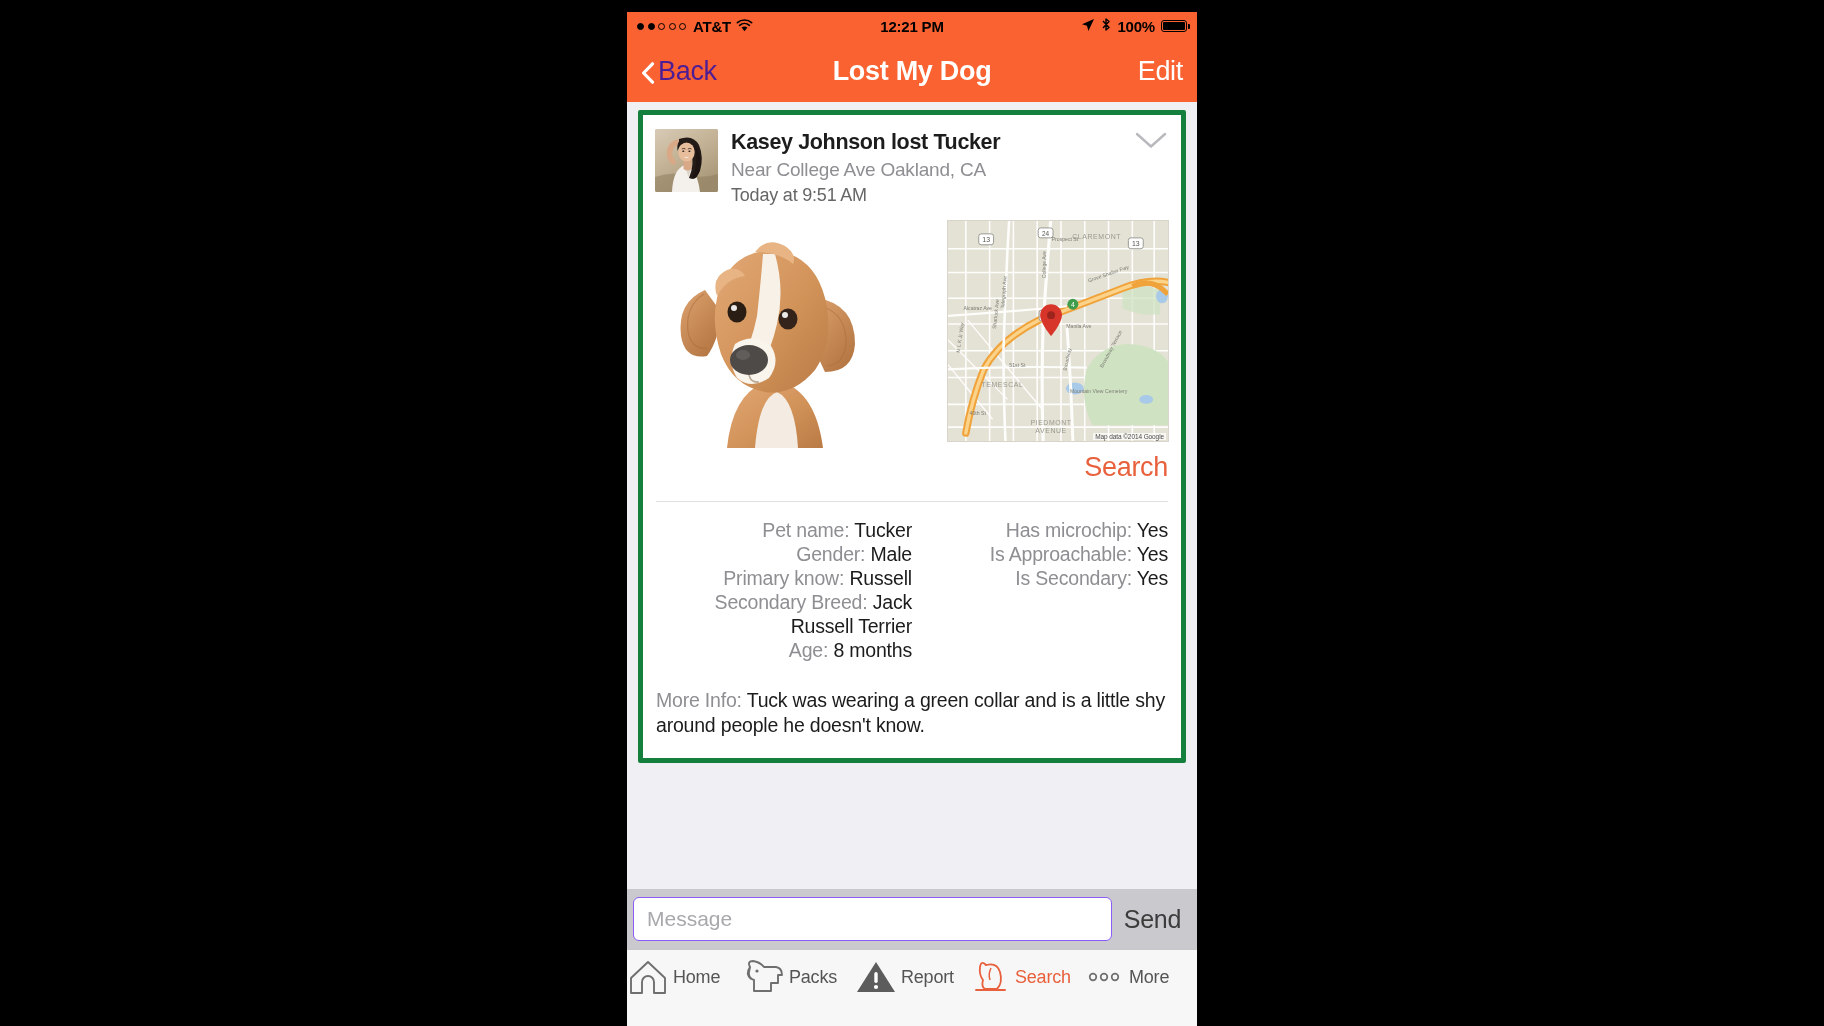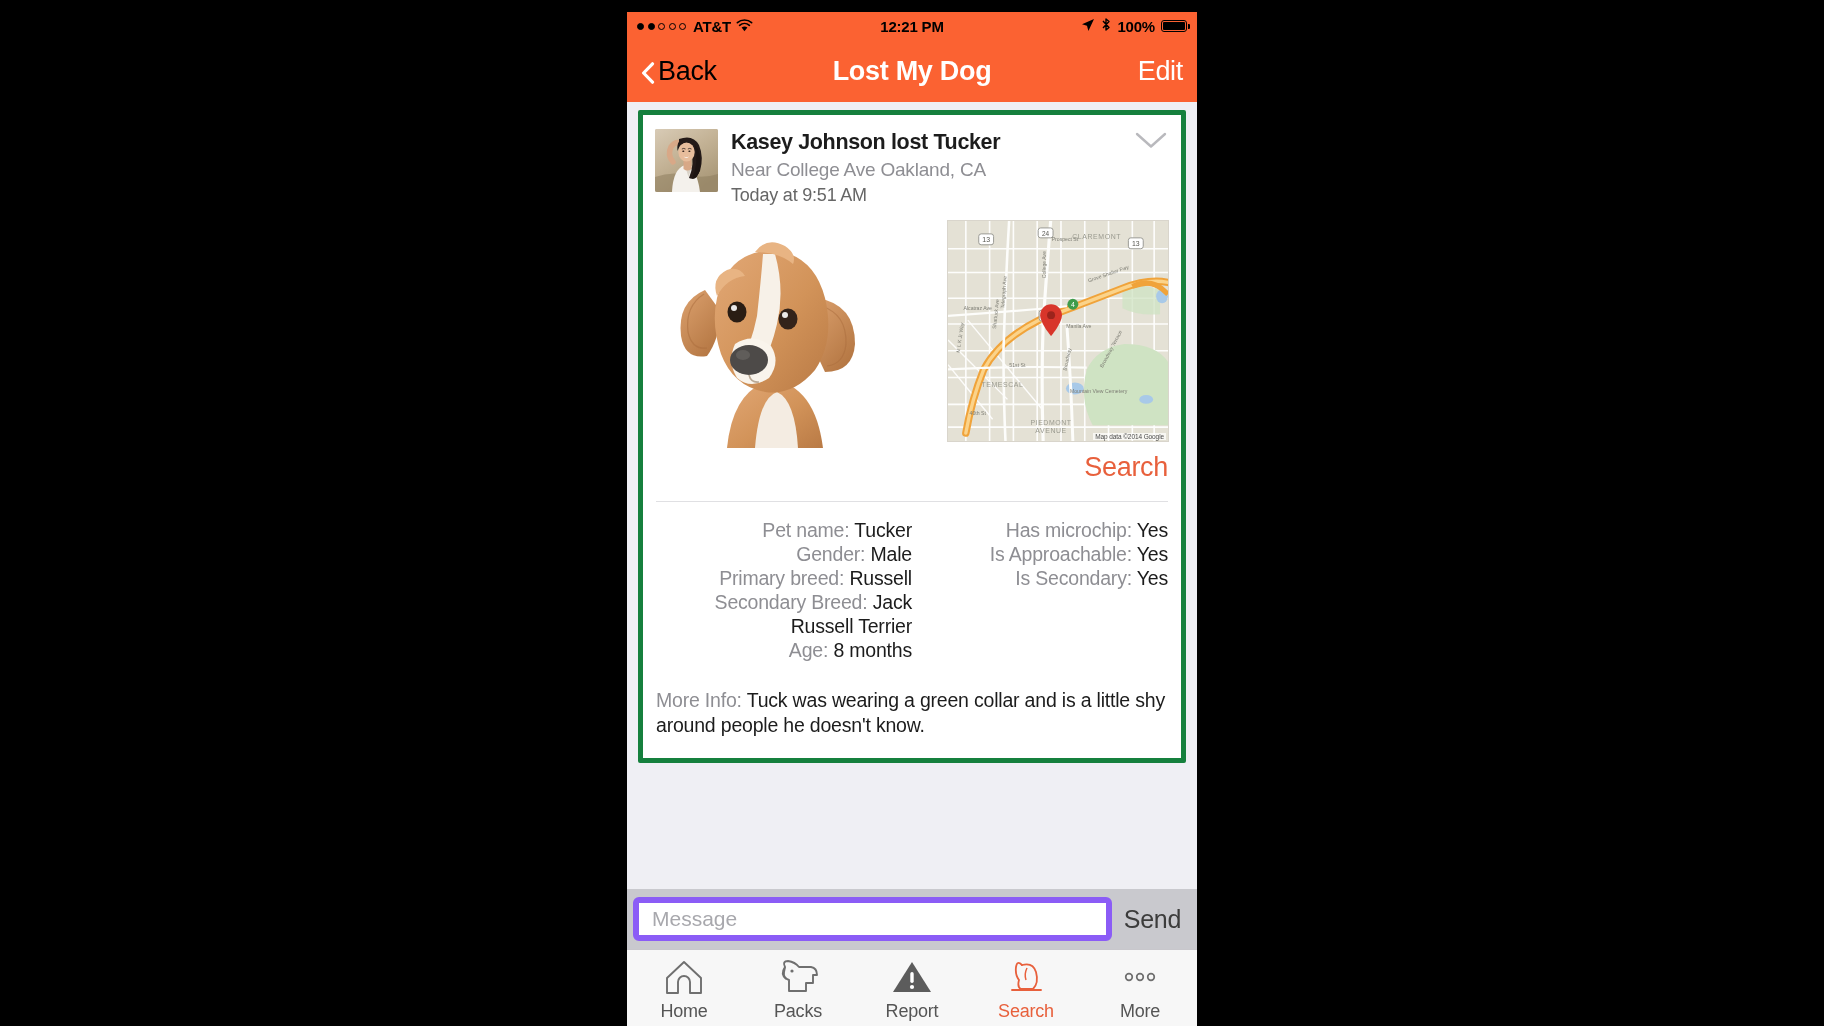--- a/index.html
+++ b/index.html
@@ -49,21 +49,21 @@
   .battery > i { display: block; height: 100%; background: #000; border-radius: 1px; }
 
   
   .navbar {
     height: 62px; background: #fb6232;
     display: flex; align-items: center; justify-content: space-between;
     padding: 0 14px; position: relative;
   }
   .nav-back {
     display: flex; align-items: center; gap: 3px;
-    color: #000000; font-size: 27px; letter-spacing: -0.3px;
+    color: #4c1d95; font-size: 27px; letter-spacing: -0.3px;
   }
   .nav-chevron { width: 14px; height: 22px; display: block; }
   .nav-title {
     position: absolute; left: 0; right: 0; text-align: center;
     color: #fff; font-size: 27px; font-weight: bold; letter-spacing: -0.3px;
     pointer-events: none;
   }
   .nav-edit { color: #fff; font-size: 27px; letter-spacing: -0.3px; position: relative; z-index: 2;}
 
   
@@ -135,39 +135,39 @@
   .moreinfo .det-label { color: #8e8e93; }
 
   
   .msgbar {
     position: absolute; left: 0; right: 0; bottom: 89px;
     height: 60px; background: #c9c9ce;
     display: flex; align-items: center; padding: 0 6px;
   }
   .msg-input {
     flex: 1; height: 44px; background: #fff;
-    border: 6px solid #8b5cf6; border-radius: 6px;
+    border: 1px solid #8b5cf6; border-radius: 6px;
     font-size: 21px; color: #1c1c1c; padding: 0 13px;
     font-family: "Liberation Sans", sans-serif; outline: none;
   }
   .msg-input::placeholder { color: #a8a8ad; }
   .send-btn {
     background: none; border: none; cursor: pointer;
     font-size: 25px; color: #3c3c3c; letter-spacing: -0.3px;
     padding: 0 10px 0 12px; font-family: "Liberation Sans", sans-serif;
   }
 
   
   .tabbar {
     position: absolute; left: 0; right: 0; bottom: 0;
     height: 89px; background: #f7f7f7;
     border-top: 1px solid #c8c7cc;
     display: flex; align-items: flex-start; padding-top: 7px;
   }
-  .tab { flex: 1; display: flex; flex-direction: column; align-items: center; gap: 4px; }
+  .tab { flex: 1; display: flex; align-items: center; gap: 4px; }
   .tab-ico { height: 40px; display: flex; align-items: center; justify-content: center; }
   .tab-ico svg { display: block; }
   .tab-label { font-size: 18px; color: #555; letter-spacing: -0.2px; }
   .tab.active .tab-label { color: #e8603c; }
 </style>
 </head>
 <body>
 
 <div id="stage">
 <div id="phone">
@@ -424,21 +424,21 @@
         <div class="det-col left">
           <div class="det-line">
             <span class="det-label">Pet name:</span>
             <span class="det-value">Tucker</span>
           </div>
           <div class="det-line">
             <span class="det-label">Gender:</span>
             <span class="det-value">Male</span>
           </div>
           <div class="det-line">
-            <span class="det-label">Primary breed:</span>
+            <span class="det-label">Primary know:</span>
             <span class="det-value">Russell</span>
           </div>
           <div class="det-line">
             <span class="det-label">Secondary Breed:</span>
             <span class="det-value">Jack Russell Terrier</span>
           </div>
           <div class="det-line">
             <span class="det-label">Age:</span>
             <span class="det-value">8 months</span>
           </div>

